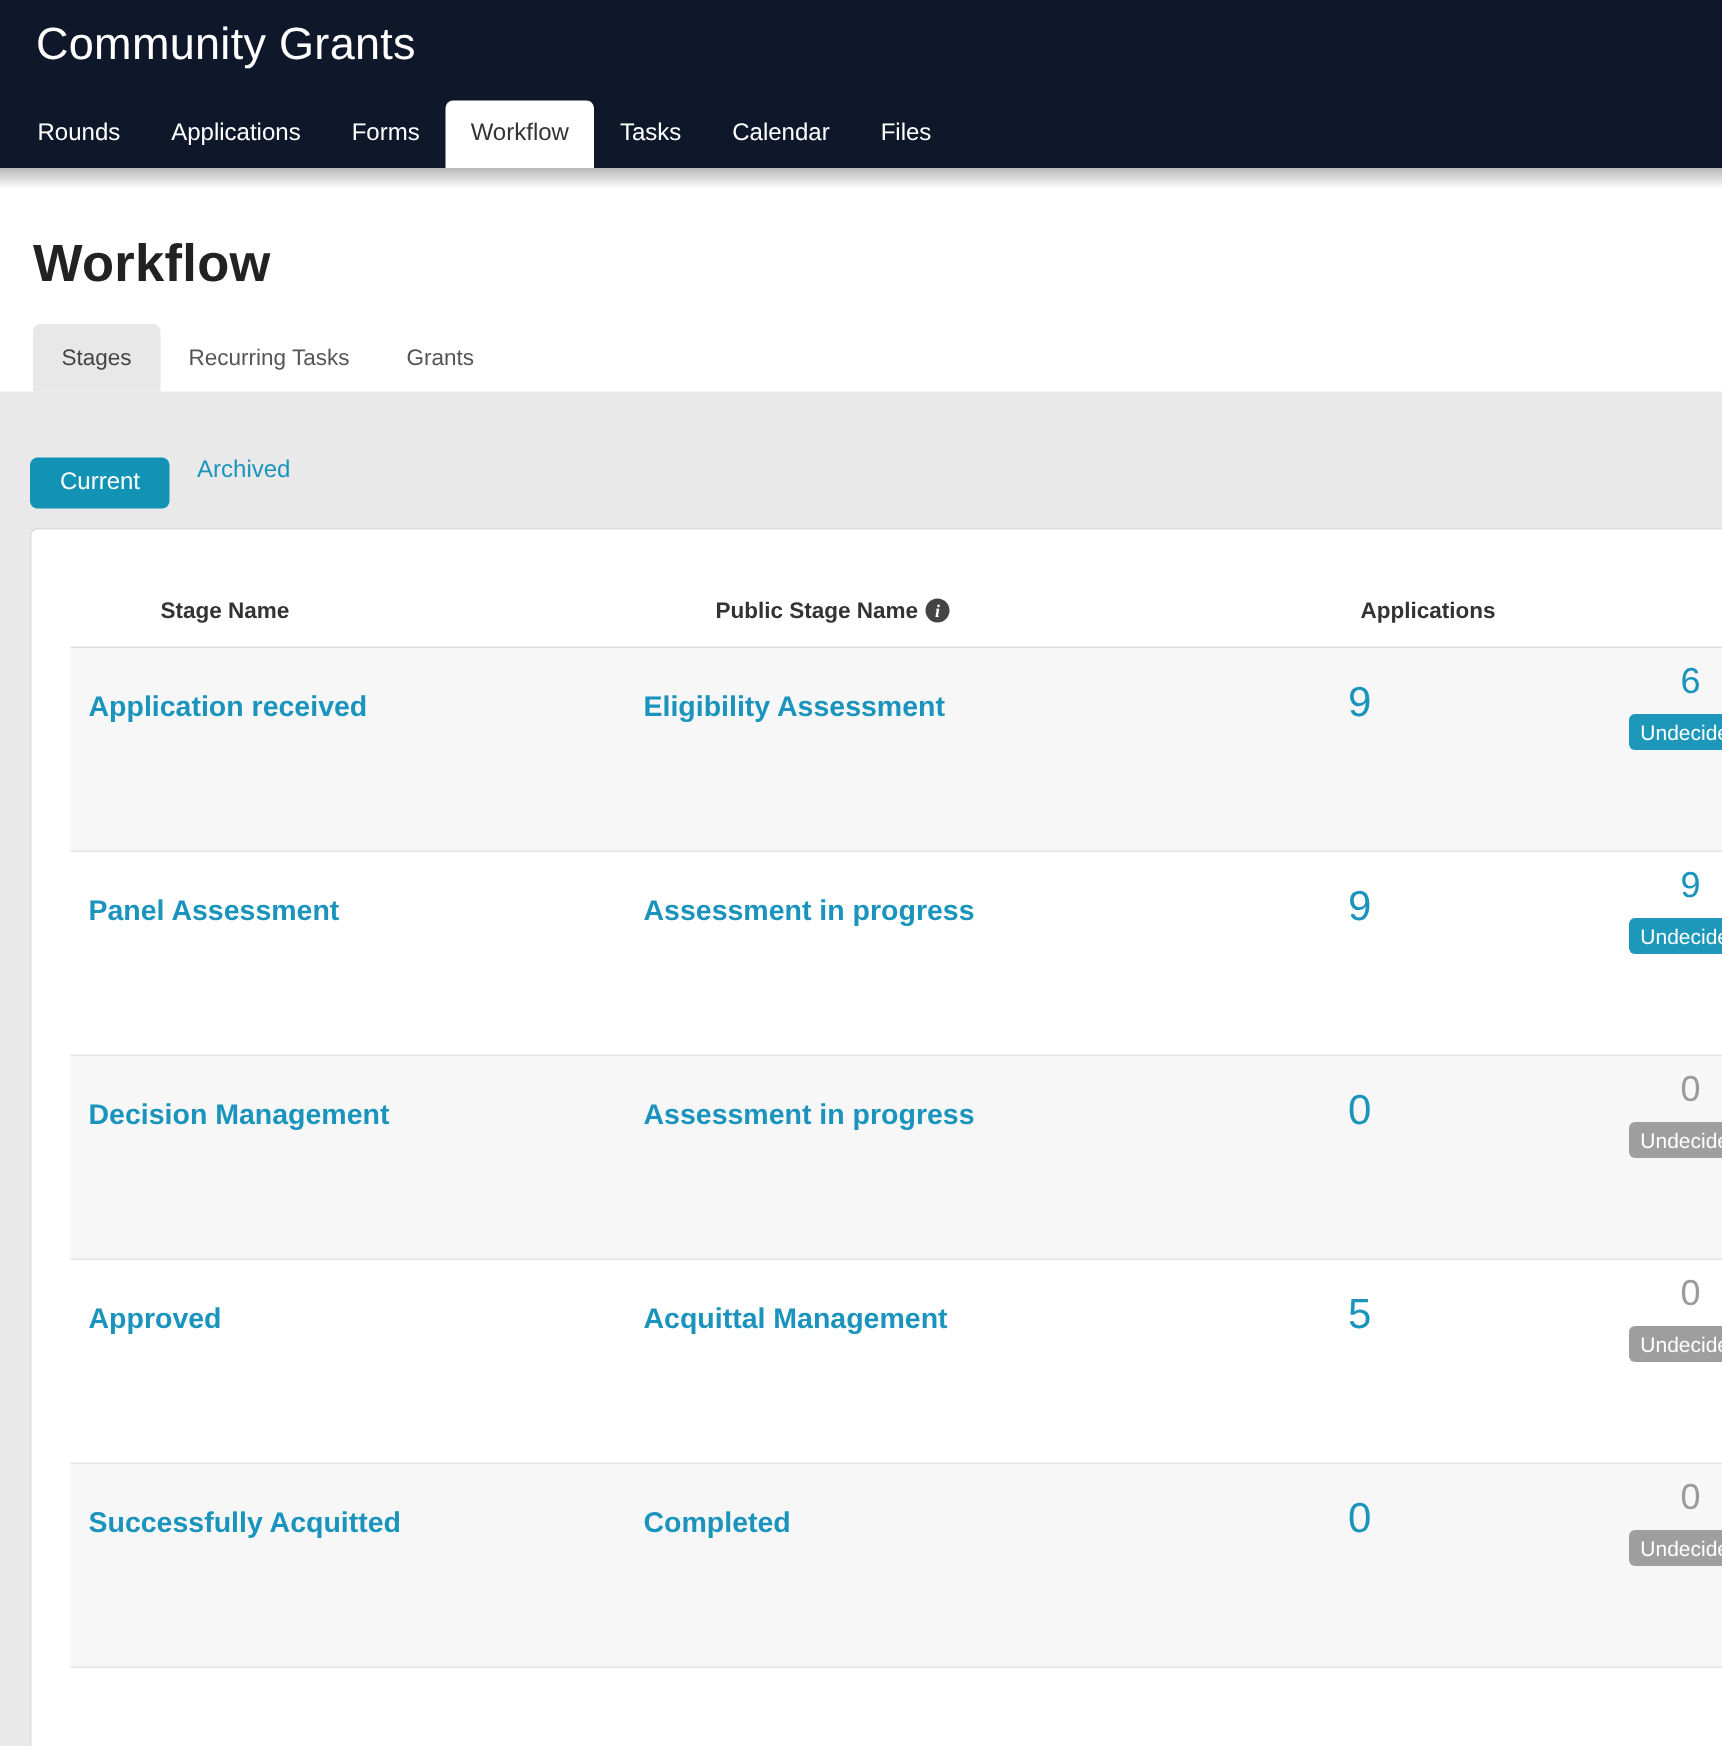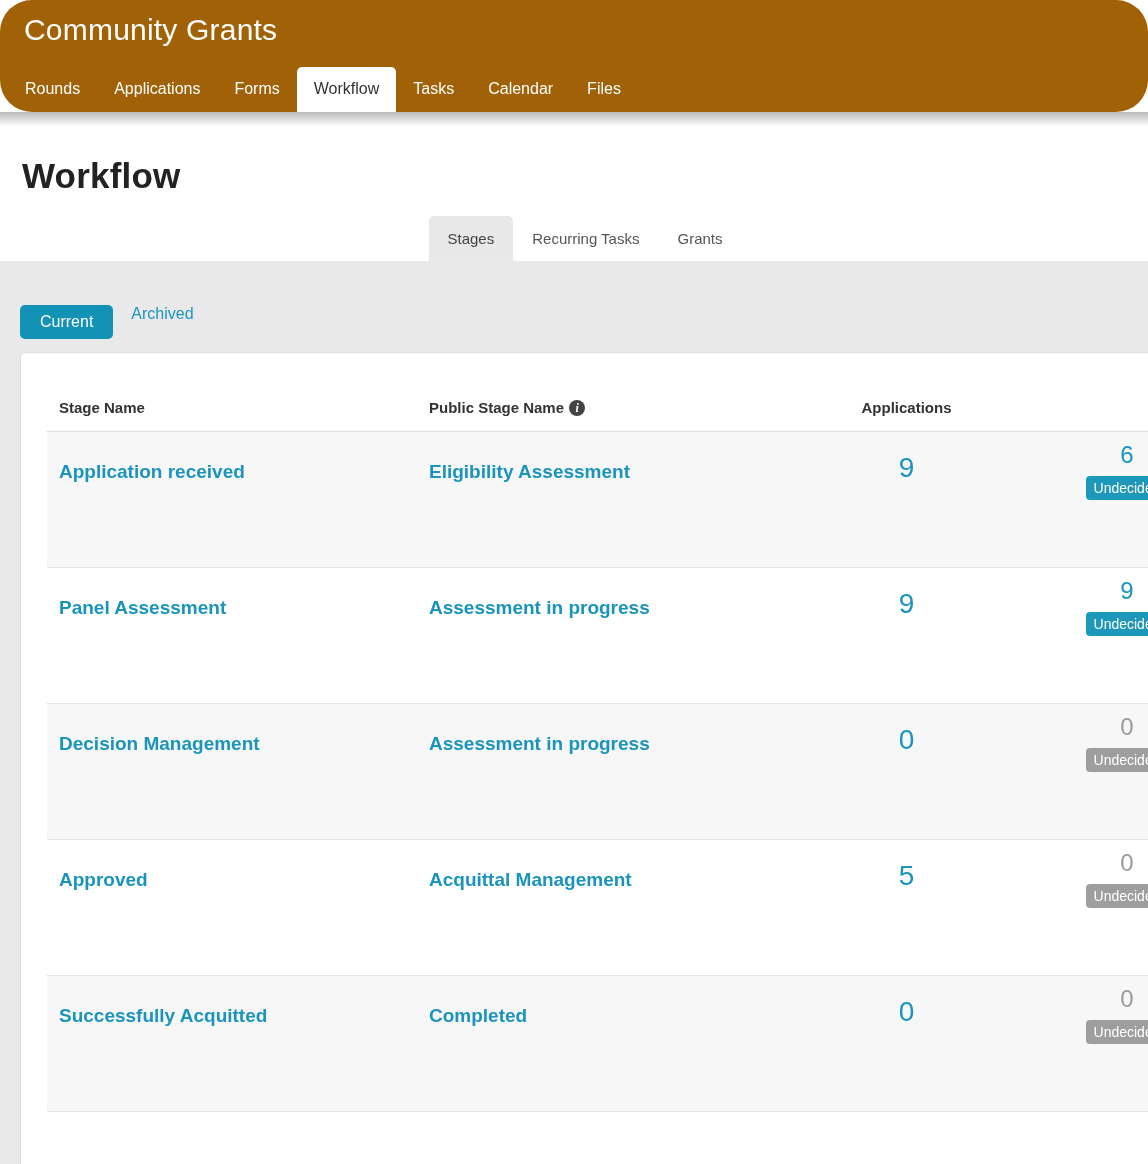--- a/index.html
+++ b/index.html
@@ -9,22 +9,21 @@
     height: 1164px;
     overflow: hidden;
     font-family: "Liberation Sans", sans-serif;
     background: #ffffff;
   }
 
   
   .topbar {
     position: relative;
     height: 112px;
-    background: #a16207;
-    border-radius: 32px;
+    background: #0f172a;
   }
   .app-title {
     color: #ffffff;
     font-size: 30px;
     font-weight: 400;
     padding: 13px 0 0 24px;
     letter-spacing: 0.2px;
   }
   .main-nav {
     position: absolute;
@@ -57,21 +56,20 @@
     font-weight: 700;
     color: #222222;
     letter-spacing: 0.2px;
   }
 
   
   .tabstrip {
     display: flex;
     align-items: flex-end;
     padding-left: 22px;
-    justify-content: center;
   }
   .tab {
     font-size: 15px;
     color: #555555;
     padding: 14px 19px;
     cursor: pointer;
   }
   .tab.active {
     background: #E8E8E8;
     border-radius: 5px 5px 0 0;
@@ -122,20 +120,21 @@
     display: grid;
     grid-template-columns: 370px 430px 95px 1fr;
     padding: 0 0 15px 12px;
     border-bottom: 1px solid #DDDDDD;
   }
   .th {
     font-size: 15px;
     font-weight: 700;
     color: #333333;
     white-space: nowrap;
+    margin-left: 48px;
   }
   .th-center { text-align: center; }
   .info-icon {
     display: inline-block;
     width: 16px;
     height: 16px;
     line-height: 16px;
     border-radius: 50%;
     background: #444444;
     color: #ffffff;

